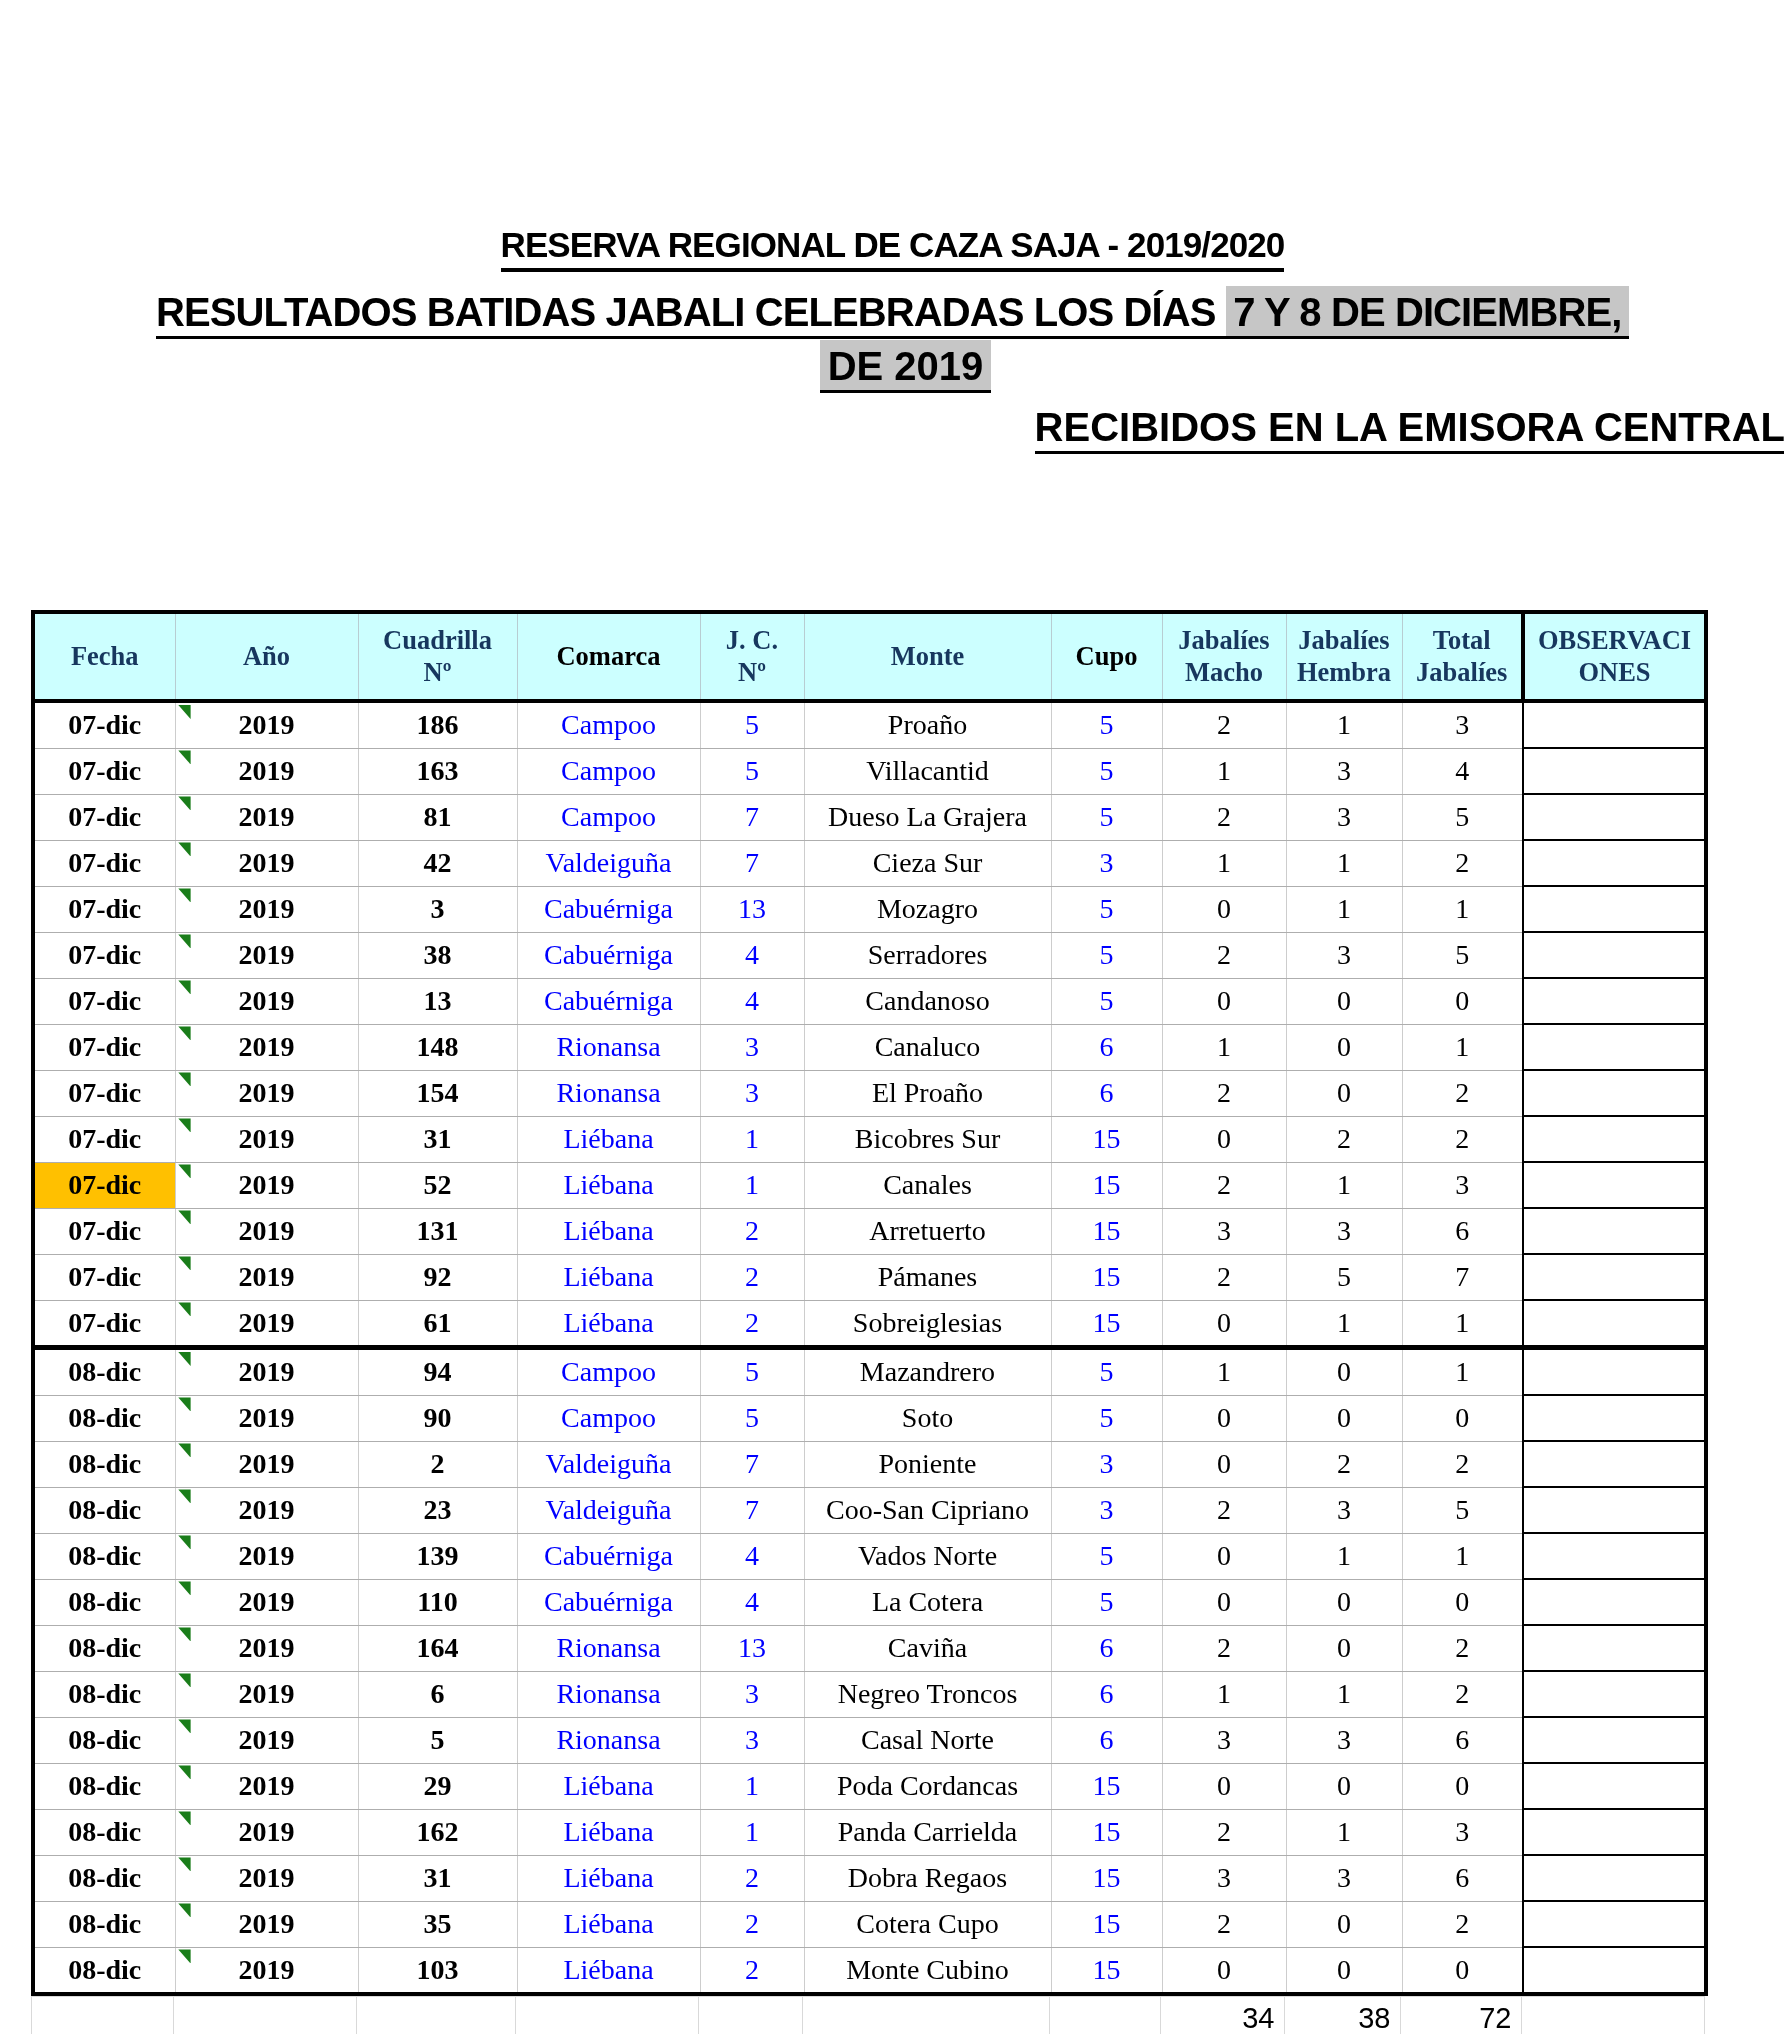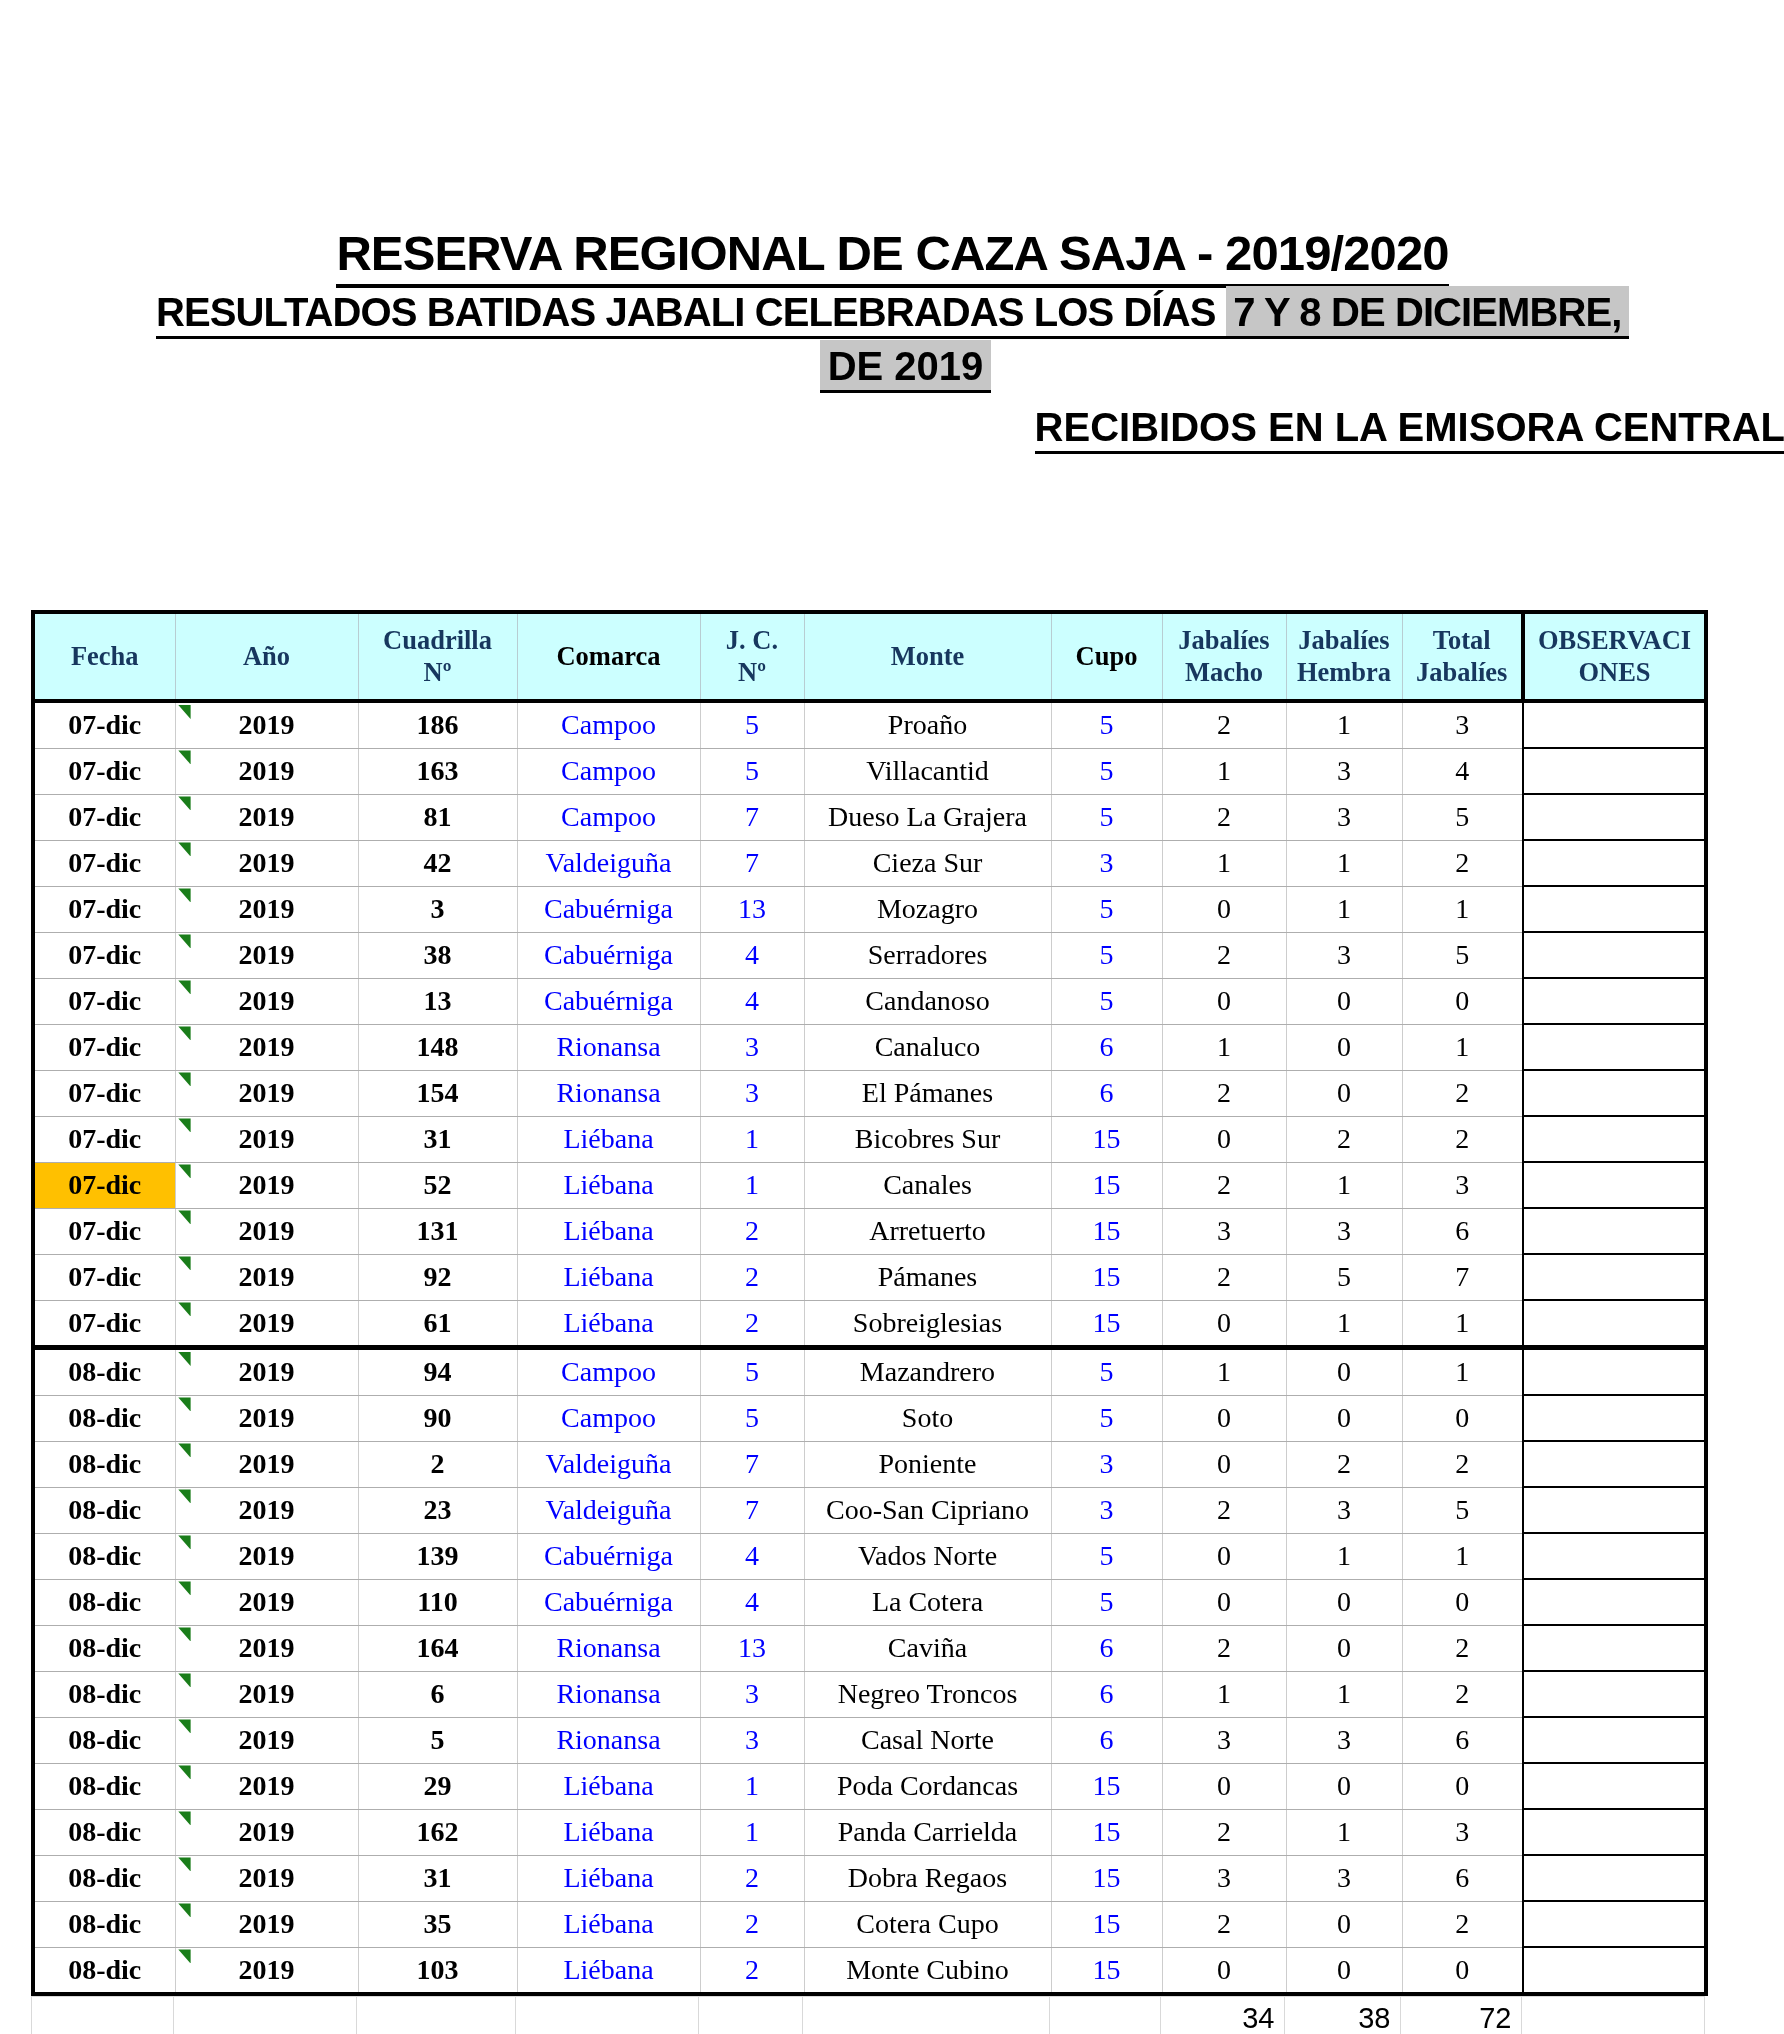--- a/index.html
+++ b/index.html
@@ -5,21 +5,21 @@
   html,body{margin:0;padding:0;}
   body{
     width:1785px;height:2035px;background:#ffffff;overflow:hidden;
     font-family:"Liberation Serif", serif;
   }
   .sheet{position:relative;width:1785px;height:2035px;background:#fff;}
 
   
   .titles{position:absolute;top:0;left:0;width:1785px;text-align:center;
           font-family:"Liberation Sans", sans-serif;font-weight:bold;color:#000;}
-  .t1{position:absolute;top:225px;left:0;width:100%;font-size:49px;letter-spacing:-0.9px;}
+  .t1{position:absolute;top:225px;left:0;width:100%;font-size:35px;letter-spacing:-0.9px;}
   .t2{position:absolute;top:290px;left:0;width:100%;font-size:40px;letter-spacing:-0.9px;white-space:nowrap;}
   .t3{position:absolute;top:344px;left:13px;width:100%;font-size:40px;}
   .t4{position:absolute;top:405px;left:0;width:100%;font-size:40px;text-align:right;}
   .u{border-bottom:4.7px solid #000;padding-bottom:2.8px;display:inline-block;}
   .u2{border-bottom:3.8px solid #000;padding-bottom:1px;display:inline-block;}
   .hl{background:#C6C6C6;padding:3.8px 7.6px 1.9px 7.6px;}
 
   
   .tablewrap{position:absolute;top:610px;left:31px;}
   table{border-collapse:collapse;table-layout:fixed;width:1672px;padding-left:24px;}
@@ -231,21 +231,21 @@
             <td>0</td>
             <td>1</td>
             <td class="obs"></td>
           </tr>
           <tr>
             <td class="b">07-dic</td>
             <td class="b ano"><span class="tri"></span><span>2019</span></td>
             <td class="b">154</td>
             <td class="blue">Rionansa</td>
             <td class="blue">3</td>
-            <td>El Pámanes</td>
+            <td>El Proaño</td>
             <td class="blue">6</td>
             <td>2</td>
             <td>0</td>
             <td>2</td>
             <td class="obs"></td>
           </tr>
           <tr>
             <td class="b">07-dic</td>
             <td class="b ano"><span class="tri"></span><span>2019</span></td>
             <td class="b">31</td>

